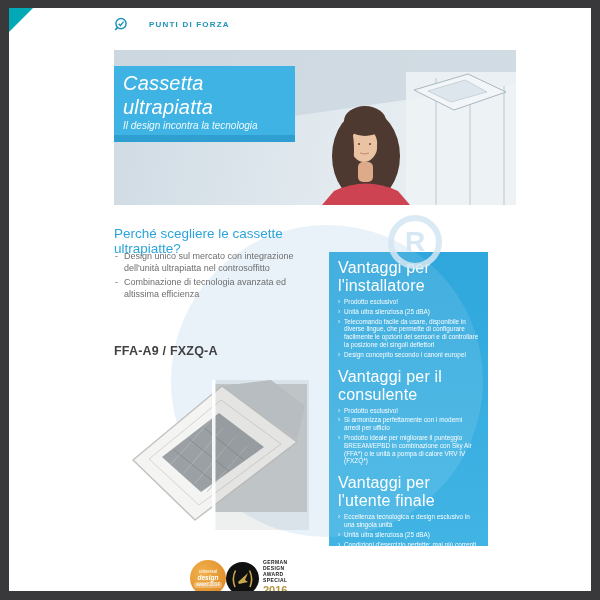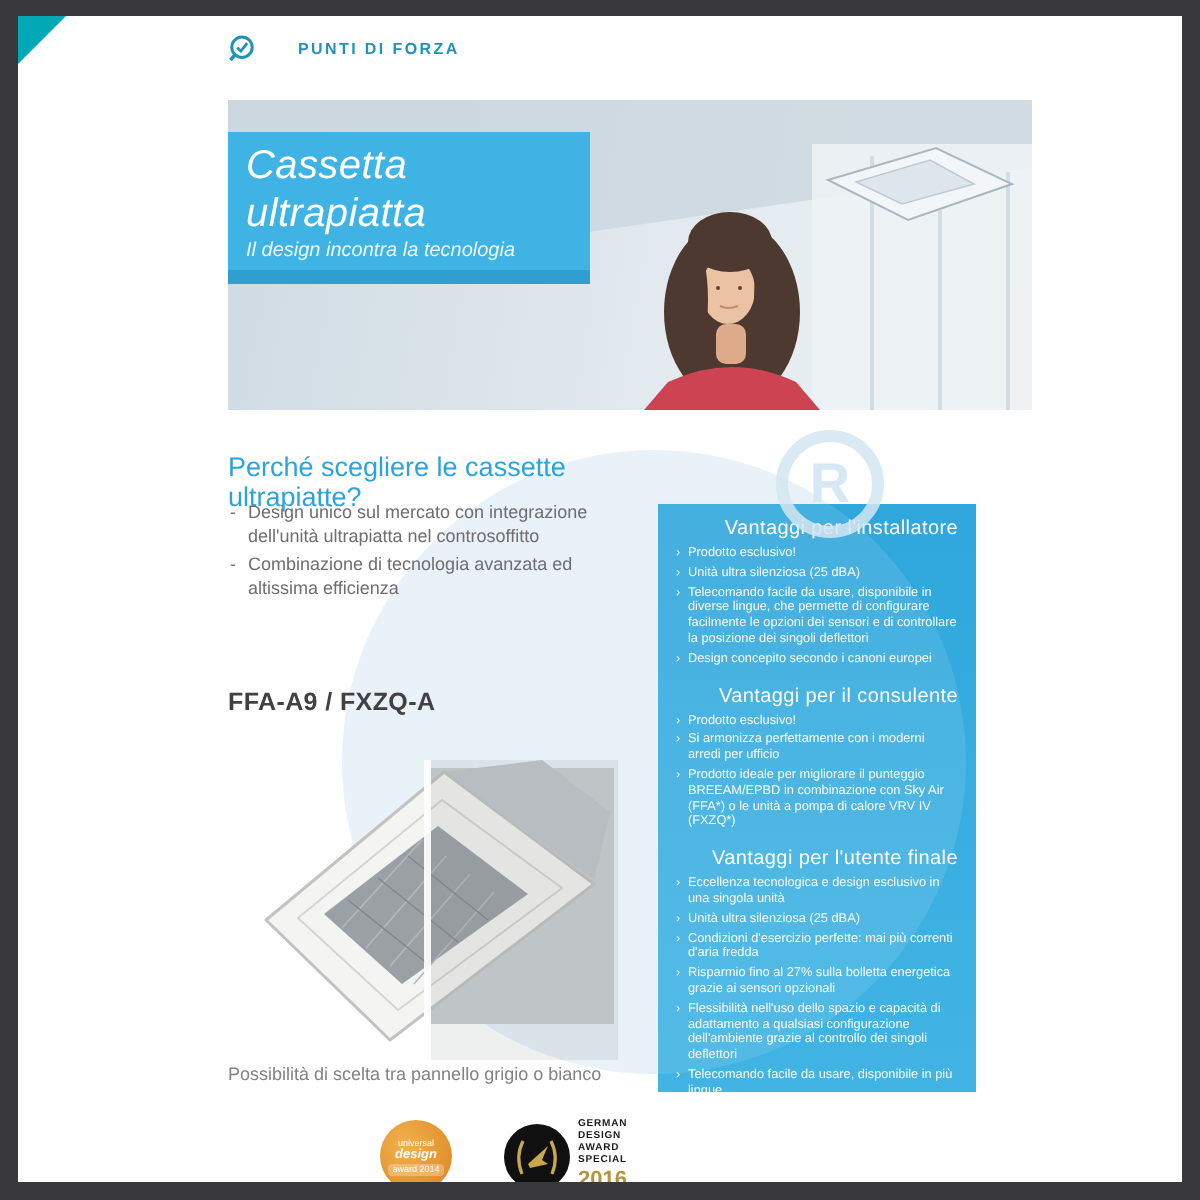--- a/index.html
+++ b/index.html
@@ -34,41 +34,41 @@
   .why-list{position:absolute;left:105px;top:243px;width:208px;margin:0;padding:0;
     list-style:none;z-index:2;}
   .why-list li{font-size:9px;line-height:11.5px;color:#6d6e70;padding-left:10px;
     position:relative;margin-bottom:3px;}
   .why-list li::before{content:"-";position:absolute;left:1px;}
   .model{position:absolute;left:105px;top:336px;font-size:12.5px;font-weight:bold;
     color:#414042;z-index:2;letter-spacing:0.2px;}
   .product{position:absolute;left:110px;top:372px;width:190px;height:150px;z-index:2;}
   .caption{position:absolute;left:105px;top:524px;width:215px;font-size:9px;color:#808285;z-index:2;}
   
-  .awards{position:absolute;left:181px;top:552px;display:flex;align-items:center;gap:26px;z-index:2;}
+  .awards{position:absolute;left:181px;top:552px;display:flex;align-items:center;z-index:2;}
   .ud-badge{width:36px;height:36px;border-radius:50%;
     background:radial-gradient(circle at 35% 35%,#f2b14d,#e08f2a 75%);
     color:#fff;display:flex;flex-direction:column;align-items:center;justify-content:center;text-align:center;}
   .ud-line1{font-size:4.5px;line-height:5px;}
   .ud-line2{font-size:6.5px;line-height:7px;font-weight:bold;font-style:italic;}
   .ud-line3{font-size:4.5px;line-height:5px;background:rgba(255,255,255,0.28);
     padding:0.5px 2px;border-radius:2px;margin-top:1px;}
   .gda{display:flex;align-items:center;gap:4px;}
   .gda-circle{width:33px;height:33px;border-radius:50%;background:#101010;
     display:flex;align-items:center;justify-content:center;}
   .gda-text{display:flex;flex-direction:column;}
   .gda-word{font-size:5px;line-height:5.8px;font-weight:bold;color:#1a1a1a;letter-spacing:0.4px;}
   .gda-year{font-size:11px;line-height:11px;font-weight:bold;color:#b3953f;margin-top:1px;}
   
   .panel{position:absolute;left:320px;top:244px;width:159px;height:294px;
     background:linear-gradient(180deg,#2fa7dc,#41b4e4);z-index:2;overflow:hidden;
     padding:6px 9px;box-sizing:border-box;color:#ffffff;}
   .panel-wm{position:absolute;left:-158px;top:-27px;width:312px;height:312px;border-radius:50%;
     background:rgba(255,255,255,0.10);}
-  .panel h4{margin:9px 0 3px;font-size:10px;font-weight:400;letter-spacing:0.2px;position:relative;text-align:right;}
+  .panel h4{margin:9px 0 3px;font-size:16px;font-weight:400;letter-spacing:0.2px;position:relative;}
   .panel h4.first{margin-top:1px;}
   .panel ul{margin:0;padding:0;list-style:none;position:relative;}
   .panel li{font-size:6.4px;line-height:7.8px;padding-left:6px;position:relative;
     margin-bottom:2px;color:rgba(255,255,255,0.97);}
   .panel li::before{content:"\203A";position:absolute;left:0;}
 </style>
 </head>
 <body>
 
 <div class="page">
@@ -132,21 +132,20 @@
       <polygon points="103,6 178,62 76,140 14,80" fill="#f4f4f2" stroke="#c2c2c0" stroke-width="1.5" stroke-linejoin="round"></polygon>
       <polygon points="102,20 162,64 80,125 30,79" fill="none" stroke="#d4d4d2" stroke-width="1"></polygon>
       <polygon points="100,33 145,67 82,112 43,77" fill="#9aa0a4"></polygon>
       <path d="M92,40 L52,84 M104,48 L64,94 M116,57 L76,103 M128,66 L88,112" stroke="#b4b9bc" stroke-width="0.8" fill="none"></path>
       <path d="M55,70 L95,102 M70,59 L110,91 M85,48 L125,80" stroke="#82878b" stroke-width="0.8" fill="none"></path>
       <polygon points="95,0 190,0 190,150 95,150" fill="#7b8084" opacity="0.13"></polygon>
       <rect x="93" y="0" width="3.5" height="150" fill="#ffffff" opacity="0.9"></rect>
     </svg>
   </div>
 
-  <div class="caption">Possibilità di scelta tra pannello grigio o bianco</div>
 
   <div class="awards">
     <div class="ud-badge">
       <span class="ud-line1">universal</span>
       <span class="ud-line2">design</span>
       <span class="ud-line3">award 2014</span>
     </div>
     <div class="gda">
       <div class="gda-circle">
         <svg width="33" height="33" viewBox="0 0 33 33">

